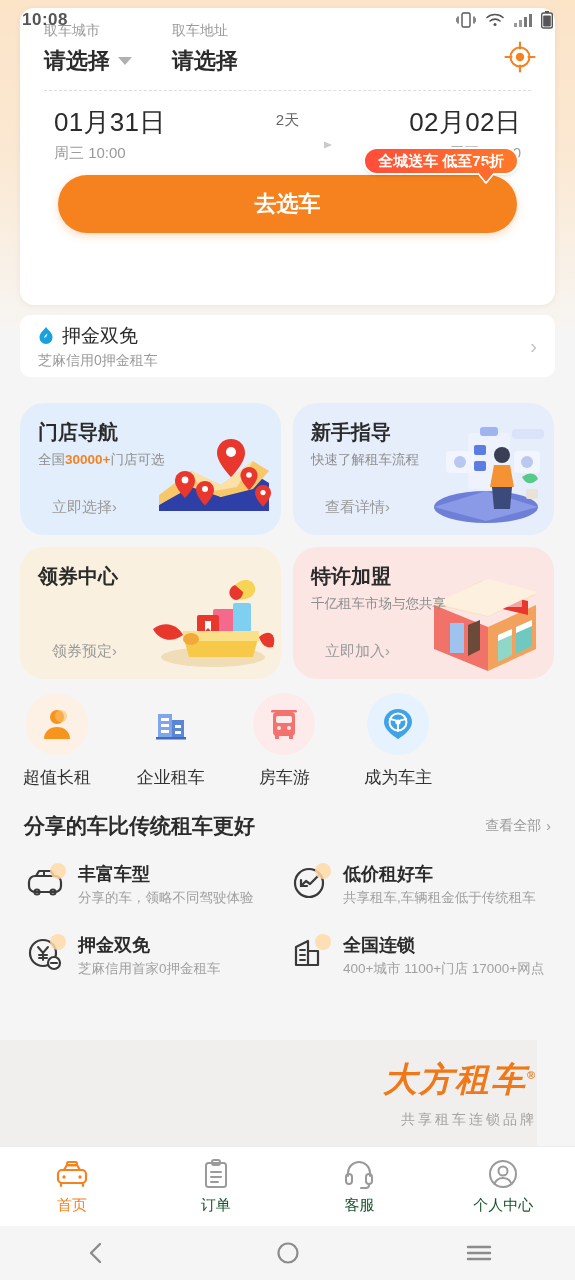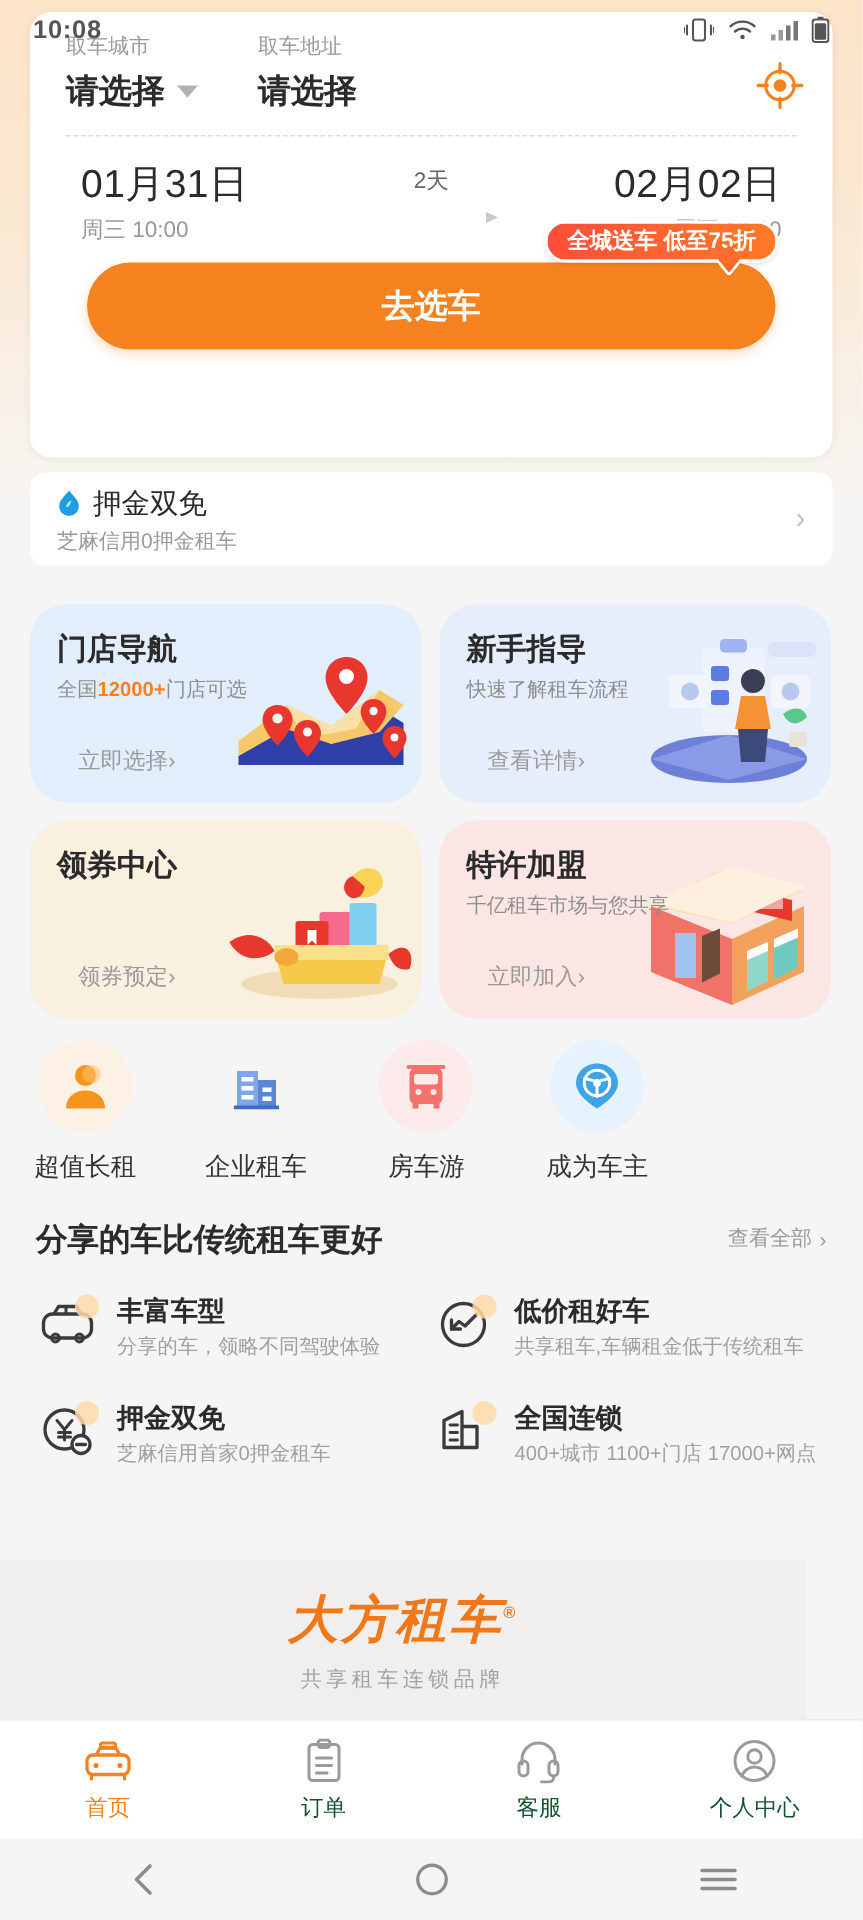--- a/index.html
+++ b/index.html
@@ -126,21 +126,21 @@
   .b-item { width: 265px; display: flex; align-items: flex-start; gap: 12px; }
   .b-ico { width: 42px; height: 42px; flex: none; position: relative; }
   .b-ico .blob { position: absolute; right: 0; top: 1px; width: 16px; height: 16px;
                  border-radius: 50%; background: #ffd9a8; opacity: .85; }
   .b-title { font-size: 18px; font-weight: 700; color: #2b2b2b; }
   .b-sub { font-size: 13.5px; color: #a0a0a0; margin-top: 3px; white-space: nowrap; }
 
   
   .footer { position: absolute; left: 0; top: 1040px; width: 537px; height: 106px;
             background: #f0efed; display: flex; flex-direction: column;
-            align-items: center; justify-content: center; }
+            align-items: flex-end; justify-content: center; }
   .logo-txt { font-size: 34px; font-weight: 700; color: #f07818; letter-spacing: 2px;
               font-style: italic; position: relative; }
   .logo-reg { font-size: 11px; vertical-align: super; font-style: normal; }
   .logo-sub { margin-top: 8px; font-size: 14px; color: #a3a3a3; letter-spacing: 3px; }
 
   
   .tabbar { position: absolute; left: 0; top: 1146px; width: 575px; height: 80px;
             background: #fff; border-top: 1px solid #ececec; display: flex; }
   .tab { flex: 1; display: flex; flex-direction: column; align-items: center; justify-content: center; gap: 7px; }
   .tab-label { font-size: 15px; color: #14532d; }
@@ -253,21 +253,21 @@
       <div class="dep-sub">芝麻信用0押金租车</div>
     </div>
     <div class="chev">›</div>
   </div>
 
   <div class="promos">
 
     <div class="pcard pc-blue">
       <div class="pc-title">门店导航</div>
       <div class="pc-sub">
-        <span>全国</span><b>12000+</b><span>门店可选</span>
+        <span>全国</span><b>30000+</b><span>门店可选</span>
       </div>
       <div class="pc-link">
         <span>立即选择</span><span>›</span>
       </div>
       <div class="pc-art">
         <svg width="132" height="108" viewBox="0 0 132 108">
           <path d="M14 86l32-22 30 14 32-24 16 10v28H14z" fill="#2f3fa8"></path>
           <path d="M14 76l32-24 30 14 32-24 16 10-16 18-32 8-30-10-32 18z" fill="#f6c86a"></path>
           <path d="M46 52l30 14 32-24-16 26-34 6z" fill="#fbe0a8"></path>
           <g>

